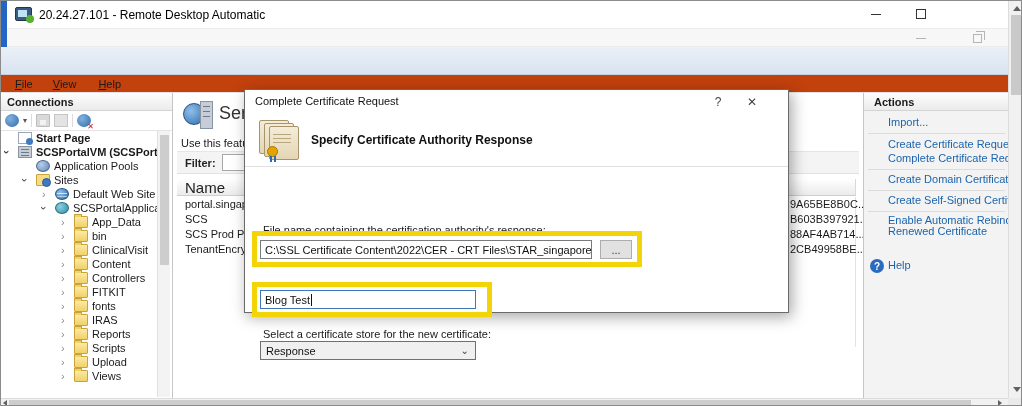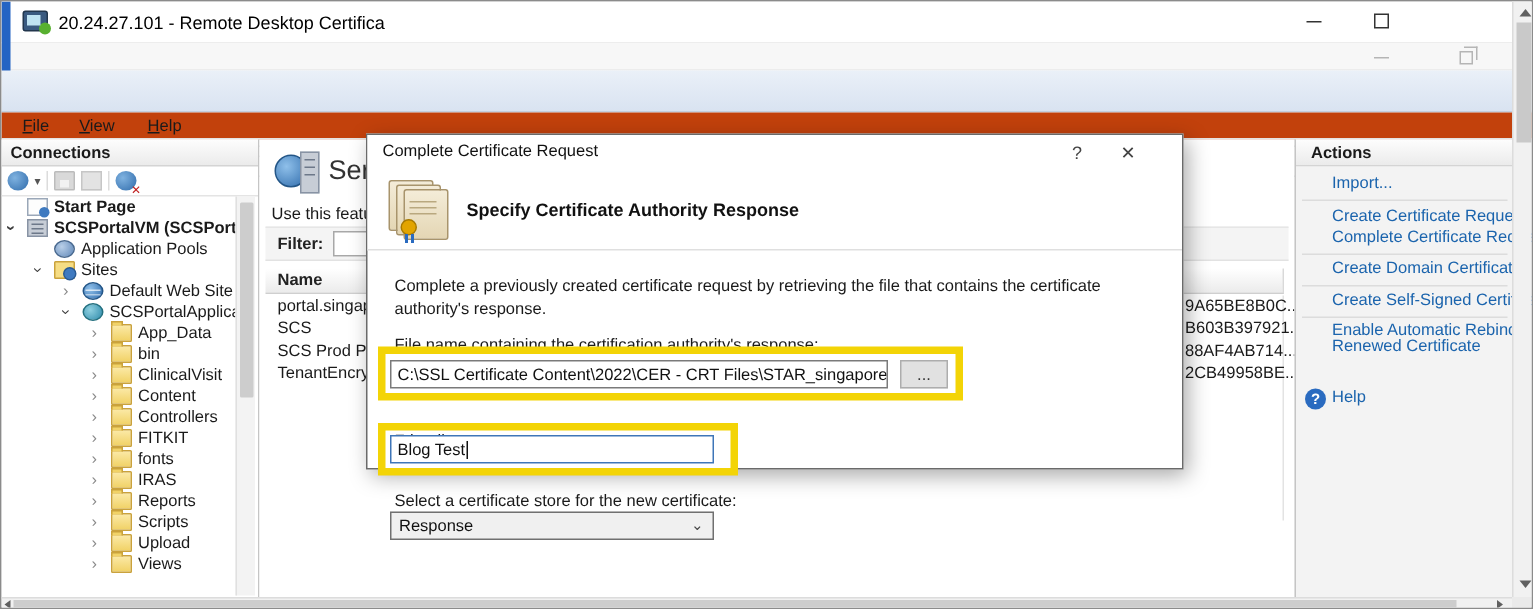--- a/index.html
+++ b/index.html
@@ -92,21 +92,21 @@
   .feature-icon { position:absolute; left:10px; top:8px; width:30px; height:30px; }
   .fi-globe { position:absolute; left:0; top:2px; width:22px; height:22px; border-radius:50%; background:radial-gradient(circle at 35% 35%, #8fc0ea, #2f6bab); border:1px solid #245687; }
   .fi-server { position:absolute; right:0; top:0; width:13px; height:28px; background:#c7cdd6; border:1px solid #8893a4; }
   .fi-server::after { content:""; position:absolute; left:2px; top:4px; width:7px; height:1px; background:#6d7889; box-shadow:0 5px 0 #6d7889, 0 10px 0 #6d7889; }
   .page-title { position:absolute; left:46px; top:10px; font-size:18px; color:#333; }
   .page-desc { position:absolute; left:8px; top:44px; font-size:11px; color:#1a1a1a; }
   .filter-bar { position:absolute; left:4px; top:58px; width:682px; height:23px; background:#f4f4f4; border-top:1px solid #e6e6e6; border-bottom:1px solid #e2e2e2; display:flex; align-items:center; }
   .filter-label { font-size:11px; font-weight:600; color:#222; margin-left:8px; }
   .filter-input { margin-left:6px; width:250px; height:17px; background:#fff; border:1px solid #a8a8a8; font-size:11px; }
   .list-hdr { position:absolute; left:4px; top:86px; width:679px; height:17px; background:linear-gradient(#ffffff,#ebebeb); border-bottom:1px solid #cfcfcf; border-right:1px solid #d9d9d9; display:flex; align-items:center; }
-  .list-hdr-name { font-size:11px; font-weight:700; color:#222; margin-left:8px; }
+  .list-hdr-name { font-size:15px; font-weight:400; color:#222; margin-left:8px; }
   .cert-list { position:absolute; left:4px; top:104px; width:679px; height:150px; border-right:1px solid #e3e3e3; }
   .cert-row { position:relative; height:15px; font-size:11px; color:#1a1a1a; white-space:nowrap; }
   .cert-name { position:absolute; left:8px; top:1px; }
   .cert-hash { position:absolute; left:613px; top:1px; }
 
   
   .actions-panel { left:862px; top:92px; width:145px; height:305px; background:#f1f1f1; border-left:1px solid #c5c5c5; }
   .act-body { position:absolute; left:0; top:18px; width:145px; bottom:0; background:#f3f3f3; }
   .act-link { position:absolute; left:24px; font-size:11px; color:#1b64ad; white-space:nowrap; }
   .act-sep { position:absolute; left:4px; width:137px; border-top:1px solid #dcdcdc; }
@@ -152,21 +152,21 @@
   .v-thumb { position:absolute; left:2px; top:14px; width:11px; height:80px; background:#c9c9c9; }
   .h-thumb { position:absolute; left:8px; top:1px; width:962px; height:7px; background:#cdcdcd; }
 </style>
 </head>
 <body>
 
 <div id="screen">
 
   <div class="abs rdp-titlebar">
     <span class="abs rdp-icon"></span>
-    <span class="abs rdp-title">20.24.27.101 - Remote Desktop Certifica</span>
+    <span class="abs rdp-title">20.24.27.101 - Remote Desktop Automatic</span>
     <span class="abs winbtn" style="left:855px;">
         <span class="glyph-min"></span>
       </span>
     <span class="abs winbtn" style="left:900px;">
         <span class="glyph-max"></span>
       </span>
   </div>
   <div class="abs blue-strip"></div>
 
   <div class="abs iis-titlebar">
@@ -406,21 +406,20 @@
     <div class="dlg-header">
       <span class="cert-stack">
         <span class="cs-card cs1"></span>
           <span class="cs-card cs2"></span>
           <span class="cs-card cs3"></span>
         <span class="cs-lines"></span>
           <span class="cs-seal"></span>
       </span>
       <span class="dlg-heading">Specify Certificate Authority Response</span>
     </div>
-    <div class="dlg-desc">Complete a previously created certificate request by retrieving the file that contains the certificate authority's response.</div>
     <span class="dlg-label lbl-file">File name containing the certification authority's response:</span>
     <div class="dlg-input inp-file">
       <span>C:\SSL Certificate Content\2022\CER - CRT Files\STAR_singaporecancersocie</span>
     </div>
     <div class="browse-btn">...</div>
     <span class="dlg-label lbl-friendly">Friendly name:</span>
     <div class="dlg-input inp-friendly">
       <span>Blog Test</span>
       <span class="caret"></span>
     </div>

